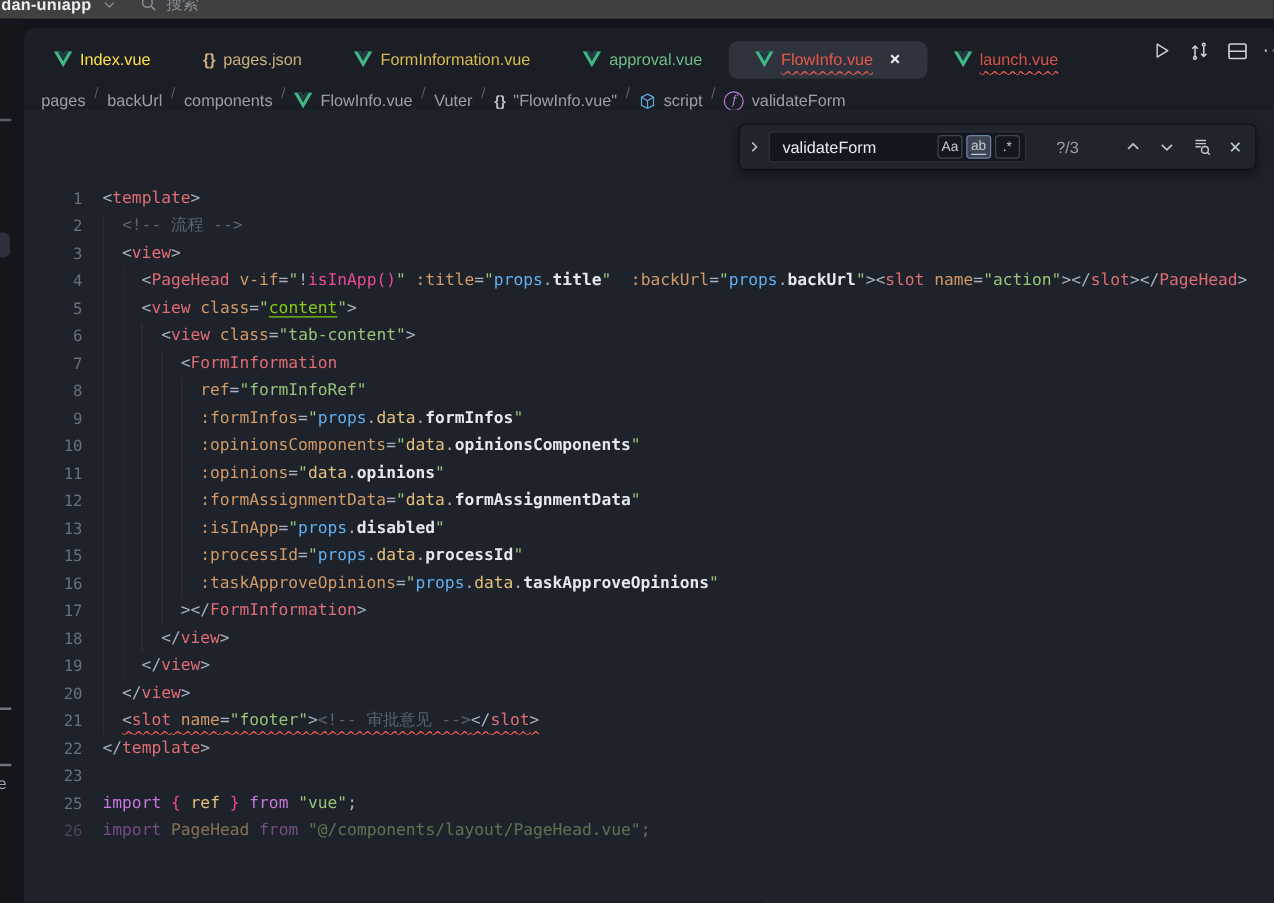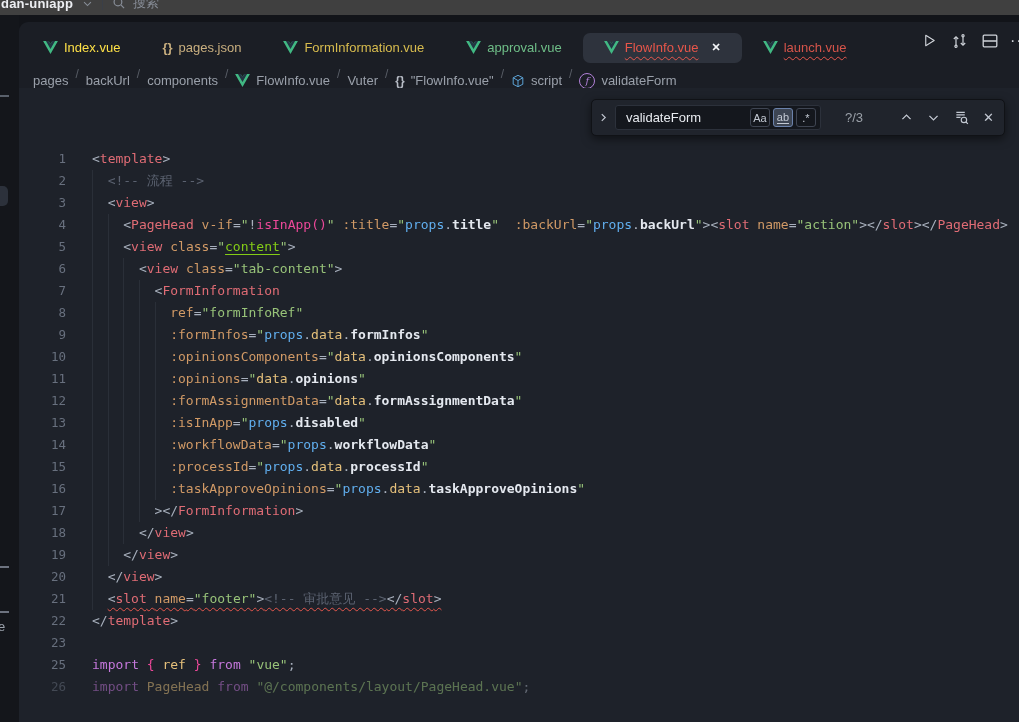--- a/index.html
+++ b/index.html
@@ -37,21 +37,21 @@
   .crumbs{display:flex;height:27px;padding-left:14px;font-size:13px;color:#9aa0aa}
   .crumb{display:flex;align-items:center;gap:6px;white-space:nowrap}
   .csep{margin:0 7px;color:#595e67;font-size:12px}
 
   
   .editor{position:absolute;left:0;right:0;top:66px;bottom:0;background:#1e222a}
   .code{padding-top:60px;font-family:"DejaVu Sans Mono",monospace;font-size:13px;line-height:22px}
   .cl{display:flex;height:22px;white-space:pre}
   .cl.dim{opacity:.5}
   .ln{width:47px;text-align:right;color:#68707e;flex:none;font-size:12.5px}
-  .lc{margin-left:26px;white-space:pre}
+  .lc{margin-left:16px;white-space:pre}
   .ig{display:inline-block;width:2ch;height:22px;vertical-align:top;box-shadow:inset 1px 0 0 #2a2f38}
   .p{color:#a8b0bd}.tg{color:#e06c75}.at{color:#d19a66}.st{color:#98c379}
   .su{color:#84cc16;text-decoration:underline;text-underline-offset:3px}
   .cm{color:#5b6270}.bl{color:#61afef}.dt{color:#e5c07b}.gd{color:#ec4899}
   .bd{color:#e4e8ef;font-weight:bold}.kw{color:#c678dd}.w{color:#a8b0bd}
   .errline{text-decoration-line:underline;text-decoration-style:wavy;text-decoration-color:#e4574d;
            text-decoration-thickness:1px;text-underline-offset:4px}
 
   
   .find{position:absolute;top:77px;right:14px;width:412px;height:35px;background:#20242c;
@@ -227,21 +227,20 @@
         <div class="cl"><span class="ln">4</span><span class="lc"><span class="ig"></span><span class="ig"></span><span class="p">&lt;</span><span class="tg">PageHead</span><span class="w"> </span><span class="at">v-if</span><span class="p">=</span><span class="st">"</span><span class="p">!</span><span class="gd">isInApp</span><span class="gd">()</span><span class="st">"</span><span class="w"> </span><span class="at">:title</span><span class="p">=</span><span class="st">"</span><span class="bl">props</span><span class="p">.</span><span class="bd">title</span><span class="st">"</span><span class="w">  </span><span class="at">:backUrl</span><span class="p">=</span><span class="st">"</span><span class="bl">props</span><span class="p">.</span><span class="bd">backUrl</span><span class="st">"</span><span class="p">&gt;&lt;</span><span class="tg">slot</span><span class="w"> </span><span class="at">name</span><span class="p">=</span><span class="st">"action"</span><span class="p">&gt;&lt;/</span><span class="tg">slot</span><span class="p">&gt;&lt;/</span><span class="tg">PageHead</span><span class="p">&gt;</span></span></div>
         <div class="cl"><span class="ln">5</span><span class="lc"><span class="ig"></span><span class="ig"></span><span class="p">&lt;</span><span class="tg">view</span><span class="w"> </span><span class="at">class</span><span class="p">=</span><span class="st">"</span><span class="su">content</span><span class="st">"</span><span class="p">&gt;</span></span></div>
         <div class="cl"><span class="ln">6</span><span class="lc"><span class="ig"></span><span class="ig"></span><span class="ig"></span><span class="p">&lt;</span><span class="tg">view</span><span class="w"> </span><span class="at">class</span><span class="p">=</span><span class="st">"tab-content"</span><span class="p">&gt;</span></span></div>
         <div class="cl"><span class="ln">7</span><span class="lc"><span class="ig"></span><span class="ig"></span><span class="ig"></span><span class="ig"></span><span class="p">&lt;</span><span class="tg">FormInformation</span></span></div>
         <div class="cl"><span class="ln">8</span><span class="lc"><span class="ig"></span><span class="ig"></span><span class="ig"></span><span class="ig"></span><span class="ig"></span><span class="at">ref</span><span class="p">=</span><span class="st">"formInfoRef"</span></span></div>
         <div class="cl"><span class="ln">9</span><span class="lc"><span class="ig"></span><span class="ig"></span><span class="ig"></span><span class="ig"></span><span class="ig"></span><span class="at">:formInfos</span><span class="p">=</span><span class="st">"</span><span class="bl">props</span><span class="p">.</span><span class="dt">data</span><span class="p">.</span><span class="bd">formInfos</span><span class="st">"</span></span></div>
         <div class="cl"><span class="ln">10</span><span class="lc"><span class="ig"></span><span class="ig"></span><span class="ig"></span><span class="ig"></span><span class="ig"></span><span class="at">:opinionsComponents</span><span class="p">=</span><span class="st">"</span><span class="dt">data</span><span class="p">.</span><span class="bd">opinionsComponents</span><span class="st">"</span></span></div>
         <div class="cl"><span class="ln">11</span><span class="lc"><span class="ig"></span><span class="ig"></span><span class="ig"></span><span class="ig"></span><span class="ig"></span><span class="at">:opinions</span><span class="p">=</span><span class="st">"</span><span class="dt">data</span><span class="p">.</span><span class="bd">opinions</span><span class="st">"</span></span></div>
         <div class="cl"><span class="ln">12</span><span class="lc"><span class="ig"></span><span class="ig"></span><span class="ig"></span><span class="ig"></span><span class="ig"></span><span class="at">:formAssignmentData</span><span class="p">=</span><span class="st">"</span><span class="dt">data</span><span class="p">.</span><span class="bd">formAssignmentData</span><span class="st">"</span></span></div>
         <div class="cl"><span class="ln">13</span><span class="lc"><span class="ig"></span><span class="ig"></span><span class="ig"></span><span class="ig"></span><span class="ig"></span><span class="at">:isInApp</span><span class="p">=</span><span class="st">"</span><span class="bl">props</span><span class="p">.</span><span class="bd">disabled</span><span class="st">"</span></span></div>
-        <div class="cl"><span class="ln">14</span><span class="lc"><span class="ig"></span><span class="ig"></span><span class="ig"></span><span class="ig"></span><span class="ig"></span><span class="at">:workflowData</span><span class="p">=</span><span class="st">"</span><span class="bl">props</span><span class="p">.</span><span class="bd">workflowData</span><span class="st">"</span></span></div>
         <div class="cl"><span class="ln">15</span><span class="lc"><span class="ig"></span><span class="ig"></span><span class="ig"></span><span class="ig"></span><span class="ig"></span><span class="at">:processId</span><span class="p">=</span><span class="st">"</span><span class="bl">props</span><span class="p">.</span><span class="dt">data</span><span class="p">.</span><span class="bd">processId</span><span class="st">"</span></span></div>
         <div class="cl"><span class="ln">16</span><span class="lc"><span class="ig"></span><span class="ig"></span><span class="ig"></span><span class="ig"></span><span class="ig"></span><span class="at">:taskApproveOpinions</span><span class="p">=</span><span class="st">"</span><span class="bl">props</span><span class="p">.</span><span class="dt">data</span><span class="p">.</span><span class="bd">taskApproveOpinions</span><span class="st">"</span></span></div>
         <div class="cl"><span class="ln">17</span><span class="lc"><span class="ig"></span><span class="ig"></span><span class="ig"></span><span class="ig"></span><span class="p">&gt;&lt;/</span><span class="tg">FormInformation</span><span class="p">&gt;</span></span></div>
         <div class="cl"><span class="ln">18</span><span class="lc"><span class="ig"></span><span class="ig"></span><span class="ig"></span><span class="p">&lt;/</span><span class="tg">view</span><span class="p">&gt;</span></span></div>
         <div class="cl"><span class="ln">19</span><span class="lc"><span class="ig"></span><span class="ig"></span><span class="p">&lt;/</span><span class="tg">view</span><span class="p">&gt;</span></span></div>
         <div class="cl"><span class="ln">20</span><span class="lc"><span class="ig"></span><span class="p">&lt;/</span><span class="tg">view</span><span class="p">&gt;</span></span></div>
         <div class="cl"><span class="ln">21</span><span class="lc"><span class="ig"></span><span class="errline"><span class="p">&lt;</span><span class="tg">slot</span><span class="w"> </span><span class="at">name</span><span class="p">=</span><span class="st">"footer"</span><span class="p">&gt;</span><span class="cm">&lt;!-- 审批意见 --&gt;</span><span class="p">&lt;/</span><span class="tg">slot</span><span class="p">&gt;</span></span></span></div>
         <div class="cl"><span class="ln">22</span><span class="lc"><span class="p">&lt;/</span><span class="tg">template</span><span class="p">&gt;</span></span></div>
         <div class="cl"><span class="ln">23</span><span class="lc"></span></div>
         <div class="cl"><span class="ln">25</span><span class="lc"><span class="kw">import</span><span class="w"> </span><span class="gd">{</span><span class="w"> </span><span class="dt">ref</span><span class="w"> </span><span class="gd">}</span><span class="w"> </span><span class="kw">from</span><span class="w"> </span><span class="st">"vue"</span><span class="p">;</span></span></div>

